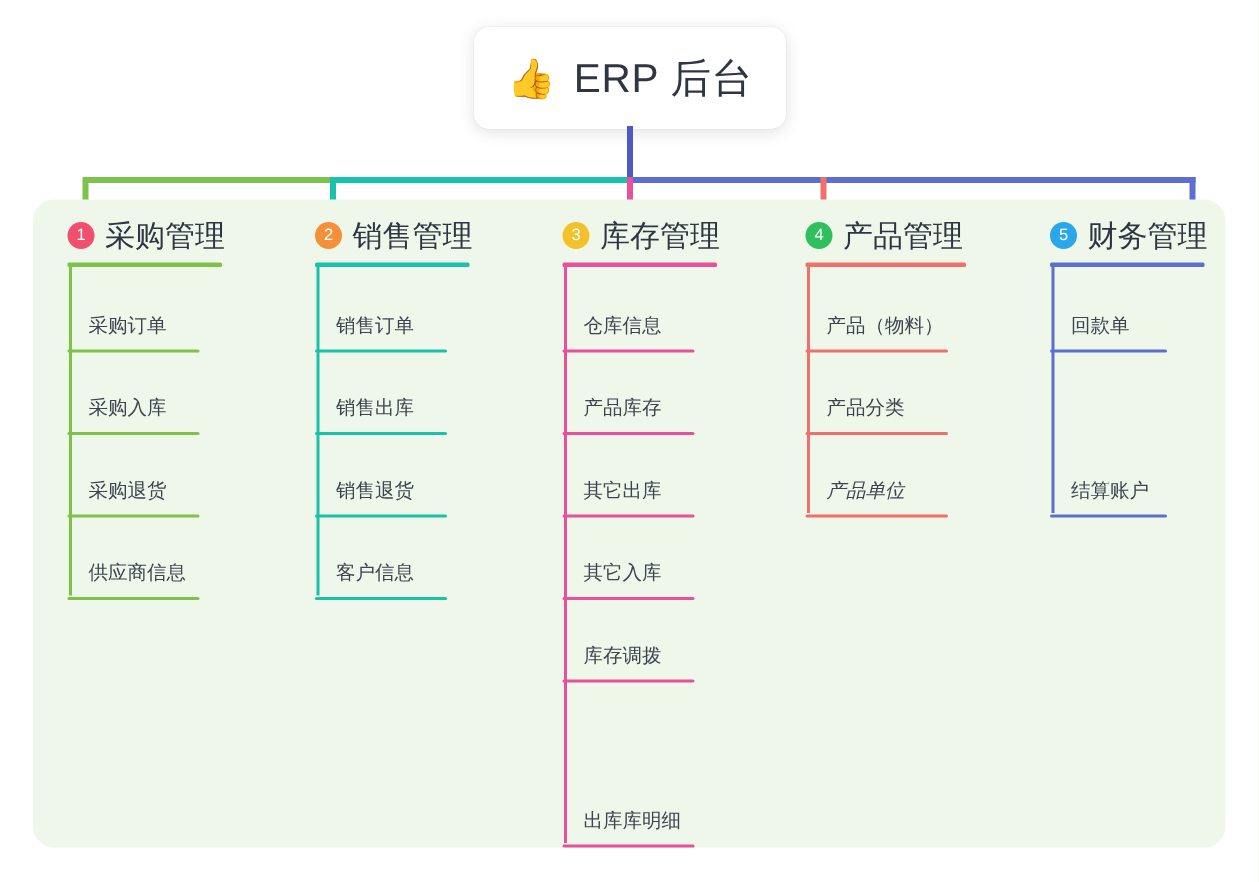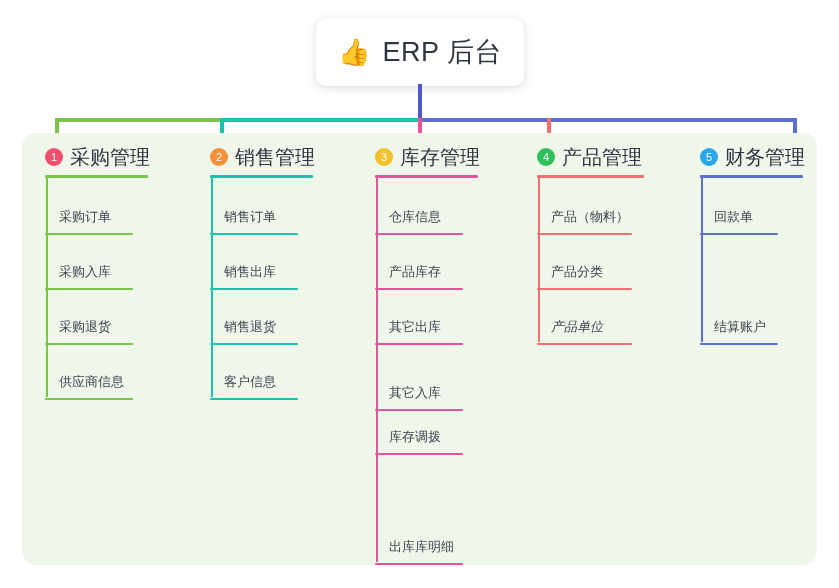--- a/index.html
+++ b/index.html
@@ -230,21 +230,21 @@
       <div class="leaf-rule" style="width: 88px; background: rgb(232, 80, 155);"></div>
     </div>
     <div class="leaf" style="left: 375px; top: 235px; width: 88px;">
       <span class="leaf-label">产品库存</span>
       <div class="leaf-rule" style="width: 88px; background: rgb(232, 80, 155);"></div>
     </div>
     <div class="leaf" style="left: 375px; top: 290px; width: 88px;">
       <span class="leaf-label">其它出库</span>
       <div class="leaf-rule" style="width: 88px; background: rgb(232, 80, 155);"></div>
     </div>
-    <div class="leaf" style="left: 375px; top: 345px; width: 88px; margin-top: 11px;">
+    <div class="leaf" style="left: 375px; top: 345px; width: 88px;">
       <span class="leaf-label">其它入库</span>
       <div class="leaf-rule" style="width: 88px; background: rgb(232, 80, 155);"></div>
     </div>
     <div class="leaf" style="left: 375px; top: 400px; width: 88px;">
       <span class="leaf-label">库存调拨</span>
       <div class="leaf-rule" style="width: 88px; background: rgb(232, 80, 155);"></div>
     </div>
     <div class="leaf" style="left: 375px; top: 510px; width: 88px;">
       <span class="leaf-label">出库库明细</span>
       <div class="leaf-rule" style="width: 88px; background: rgb(232, 80, 155);"></div>

